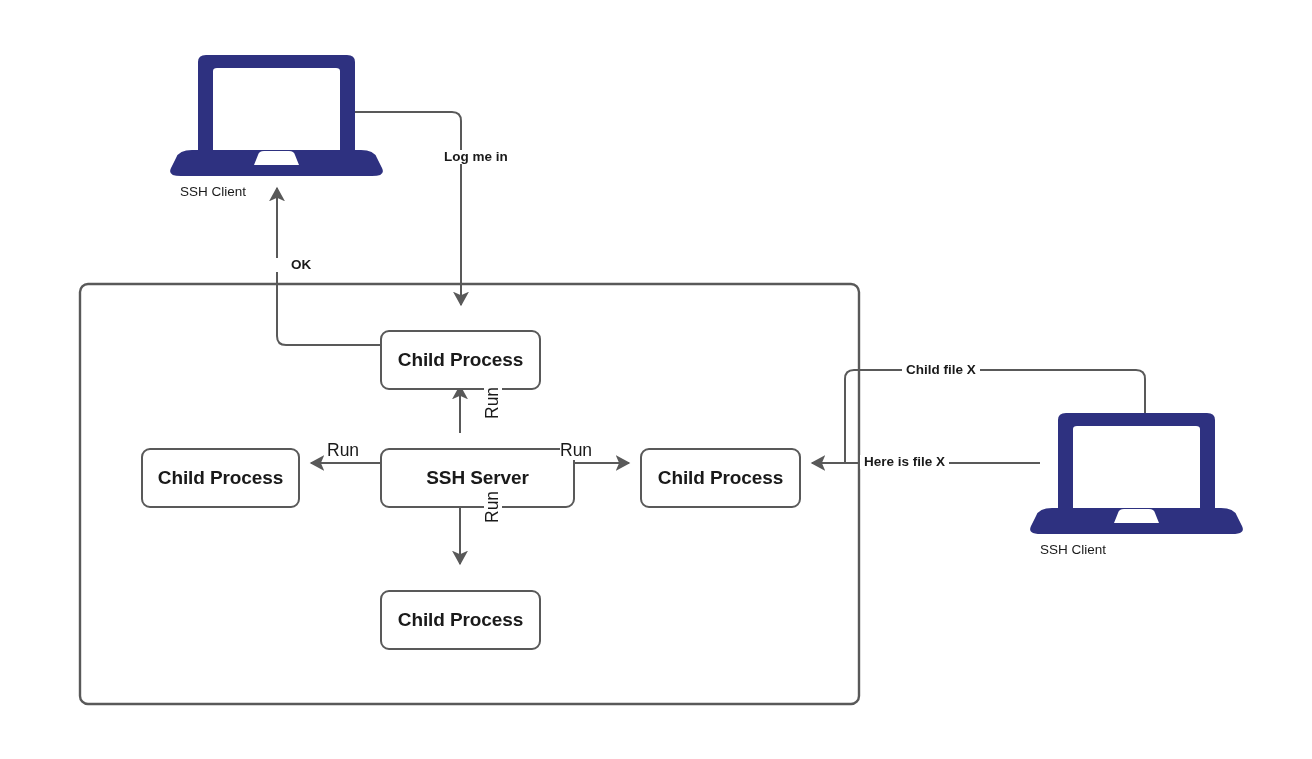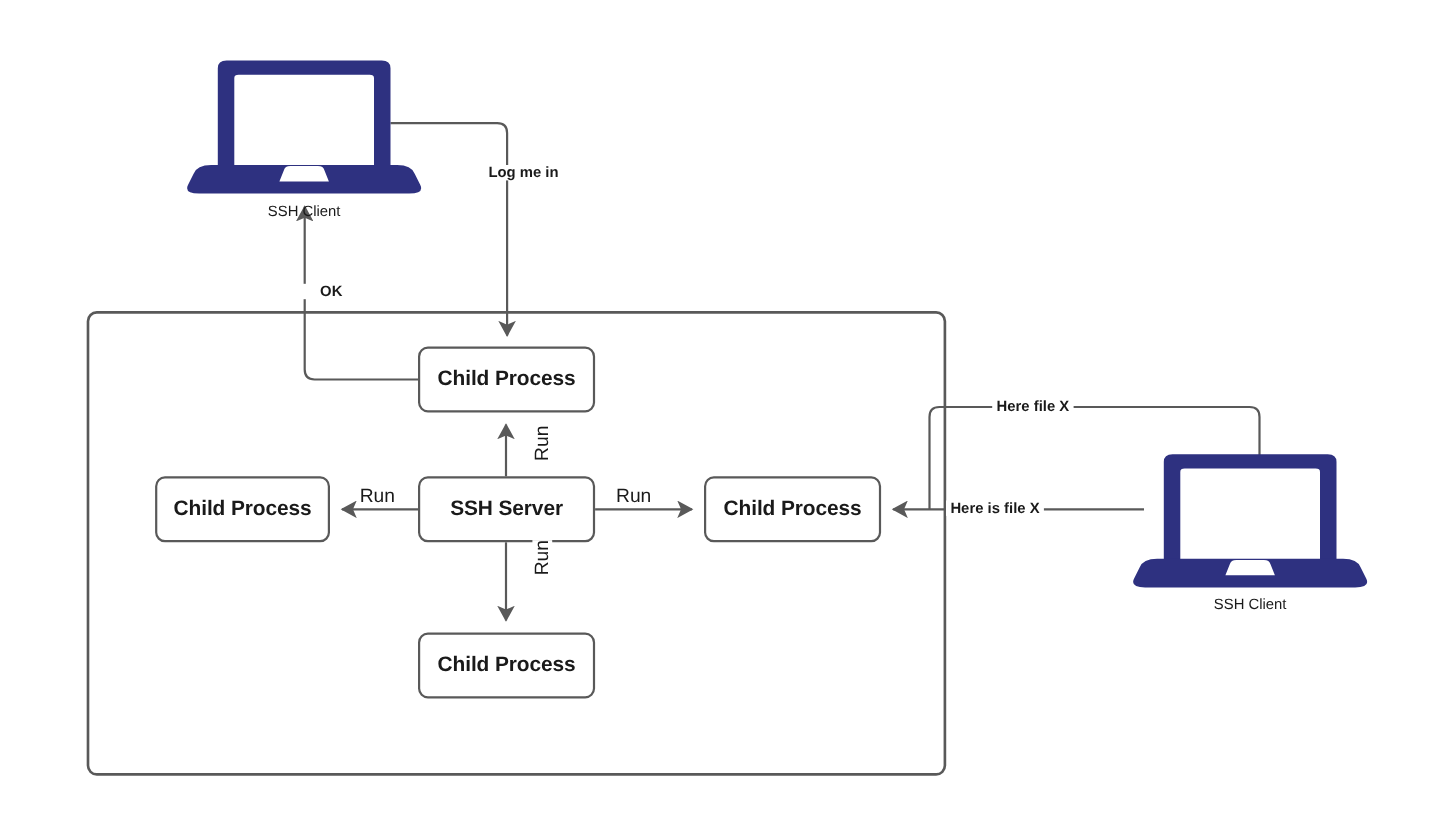--- a/index.html
+++ b/index.html
@@ -32,20 +32,21 @@
     background: #ffffff;
     display: flex;
     align-items: center;
     justify-content: center;
     color: #1a1a1a;
     font-family: "Liberation Sans", sans-serif;
     font-size: 19px;
     font-weight: bold;
     letter-spacing: -0.1px;
     white-space: nowrap;
+    margin-top: 15px;
   }
   .edge-label {
     position: absolute;
     font-family: "Liberation Sans", sans-serif;
     color: #1a1a1a;
     white-space: nowrap;
     background: #ffffff;
     line-height: 1;
   }
   .edge-label.bold {
@@ -63,21 +64,21 @@
     transform: rotate(-90deg);
     transform-origin: left top;
   }
   .device-label {
     position: absolute;
     font-family: "Liberation Sans", sans-serif;
     font-size: 13.5px;
     font-weight: normal;
     color: #1a1a1a;
     white-space: nowrap;
-    text-align: center;
+    text-align: left;
   }
 </style>
 </head>
 <body>
 
 <div id="canvas">
 
   <svg id="diagram-svg" viewBox="0 0 1312 759" xmlns="http://www.w3.org/2000/svg">
     <defs>
       <marker id="arrow" viewBox="0 0 12 12" refX="10" refY="6" markerWidth="8" markerHeight="8" orient="auto-start-reverse">
@@ -117,21 +118,21 @@
   </svg>
 
   <div class="node-box" style="left:380px; top:315px; width:161px; height:60px;">
     <span>Child Process</span>
   </div>
 
   <div class="node-box" style="left:141px; top:433px; width:159px; height:60px;">
     <span>Child Process</span>
   </div>
 
-  <div class="node-box" style="left:380px; top:433px; width:161px; height:60px;">
+  <div class="node-box" style="left:380px; top:433px; width:195px; height:60px;">
     <span>SSH Server</span>
   </div>
 
   <div class="node-box" style="left:640px; top:433px; width:161px; height:60px;">
     <span>Child Process</span>
   </div>
 
   <div class="node-box" style="left:380px; top:575px; width:161px; height:60px;">
     <span>Child Process</span>
   </div>
@@ -141,21 +142,21 @@
   <div class="edge-label bold" style="left:263px; top:258px;text-align:center;">OK</div>
 
   <div class="edge-label run-vert" style="left:484px; top:419px;">Run</div>
 
   <div class="edge-label run" style="left:327px; top:442px;">Run</div>
 
   <div class="edge-label run" style="left:560px; top:442px;">Run</div>
 
   <div class="edge-label run-vert" style="left:484px; top:523px;">Run</div>
 
-  <div class="edge-label bold" style="left:902px; top:363px; padding:0 4px;">Here file X</div>
+  <div class="edge-label bold" style="left:902px; top:363px; padding:0 4px;">Child file X</div>
 
   <div class="edge-label bold" style="left:860px; top:455px; padding:0 4px;">Here is file X</div>
 
   <div class="device-label" style="left:180px; top:184px; width:193px;">SSH Client</div>
 
   <div class="device-label" style="left:1040px; top:542px; width:193px;">SSH Client</div>
 
 </div>
 
 </body></html>

